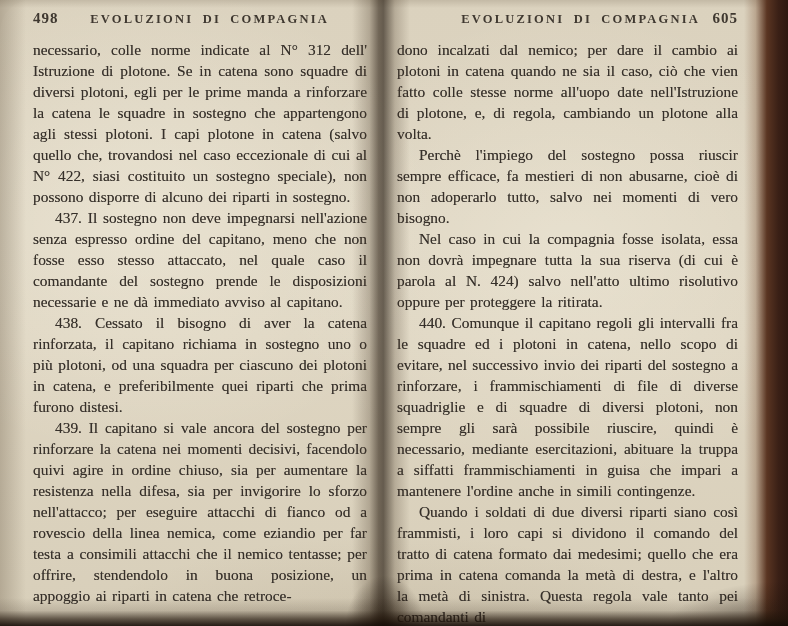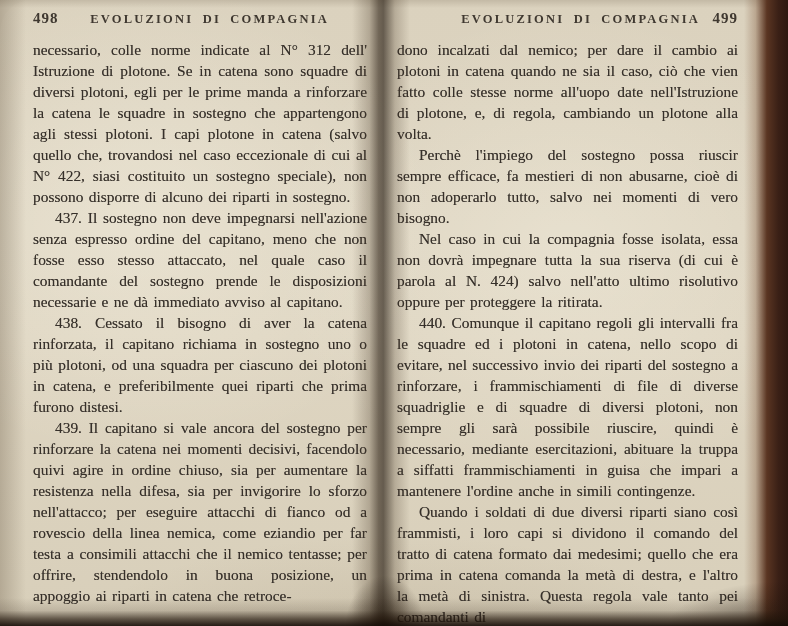--- a/index.html
+++ b/index.html
@@ -82,21 +82,21 @@
     <p>necessario, colle norme indicate al N° 312 dell' Istruzione di plotone. Se in catena sono squadre di diversi plotoni, egli per le prime manda a rinforzare la catena le squadre in sostegno che appartengono agli stessi plotoni. I capi plotone in catena (salvo quello che, trovandosi nel caso eccezionale di cui al N° 422, siasi costituito un sostegno speciale), non possono disporre di alcuno dei riparti in sostegno.</p>
     <p class="indent">437. Il sostegno non deve impegnarsi nell'azione senza espresso ordine del capitano, meno che non fosse esso stesso attaccato, nel quale caso il comandante del sostegno prende le disposizioni necessarie e ne dà immediato avviso al capitano.</p>
     <p class="indent">438. Cessato il bisogno di aver la catena rinforzata, il capitano richiama in sostegno uno o più plotoni, od una squadra per ciascuno dei plotoni in catena, e preferibilmente quei riparti che prima furono distesi.</p>
     <p class="indent">439. Il capitano si vale ancora del sostegno per rinforzare la catena nei momenti decisivi, facendolo quivi agire in ordine chiuso, sia per aumentare la resistenza nella difesa, sia per invigorire lo sforzo nell'attacco; per eseguire attacchi di fianco od a rovescio della linea nemica, come eziandio per far testa a consimili attacchi che il nemico tentasse; per offrire, stendendolo in buona posizione, un appoggio ai riparti in catena che retroce-</p>
   </div>
 
   <div class="page page-right">
     <div class="page-header">
       <span class="page-number"></span>
       <span class="running-title">EVOLUZIONI DI COMPAGNIA</span>
-      <span class="page-number">499</span>
+      <span class="page-number">605</span>
     </div>
     <p>dono incalzati dal nemico; per dare il cambio ai plotoni in catena quando ne sia il caso, ciò che vien fatto colle stesse norme all'uopo date nell'Istruzione di plotone, e, di regola, cambiando un plotone alla volta.</p>
     <p class="indent">Perchè l'impiego del sostegno possa riuscir sempre efficace, fa mestieri di non abusarne, cioè di non adoperarlo tutto, salvo nei momenti di vero bisogno.</p>
     <p class="indent">Nel caso in cui la compagnia fosse isolata, essa non dovrà impegnare tutta la sua riserva (di cui è parola al N. 424) salvo nell'atto ultimo risolutivo oppure per proteggere la ritirata.</p>
     <p class="indent">440. Comunque il capitano regoli gli intervalli fra le squadre ed i plotoni in catena, nello scopo di evitare, nel successivo invio dei riparti del sostegno a rinforzare, i frammischiamenti di file di diverse squadriglie e di squadre di diversi plotoni, non sempre gli sarà possibile riuscire, quindi è necessario, mediante esercitazioni, abituare la truppa a siffatti frammischiamenti in guisa che impari a mantenere l'ordine anche in simili contingenze.</p>
     <p class="indent">Quando i soldati di due diversi riparti siano così frammisti, i loro capi si dividono il comando del tratto di catena formato dai medesimi; quello che era prima in catena comanda la metà di destra, e l'altro la metà di sinistra. Questa regola vale tanto pei comandanti di</p>
   </div>
 
   <div class="overlay left-edge-shadow"></div>
   <div class="overlay top-shadow"></div>

